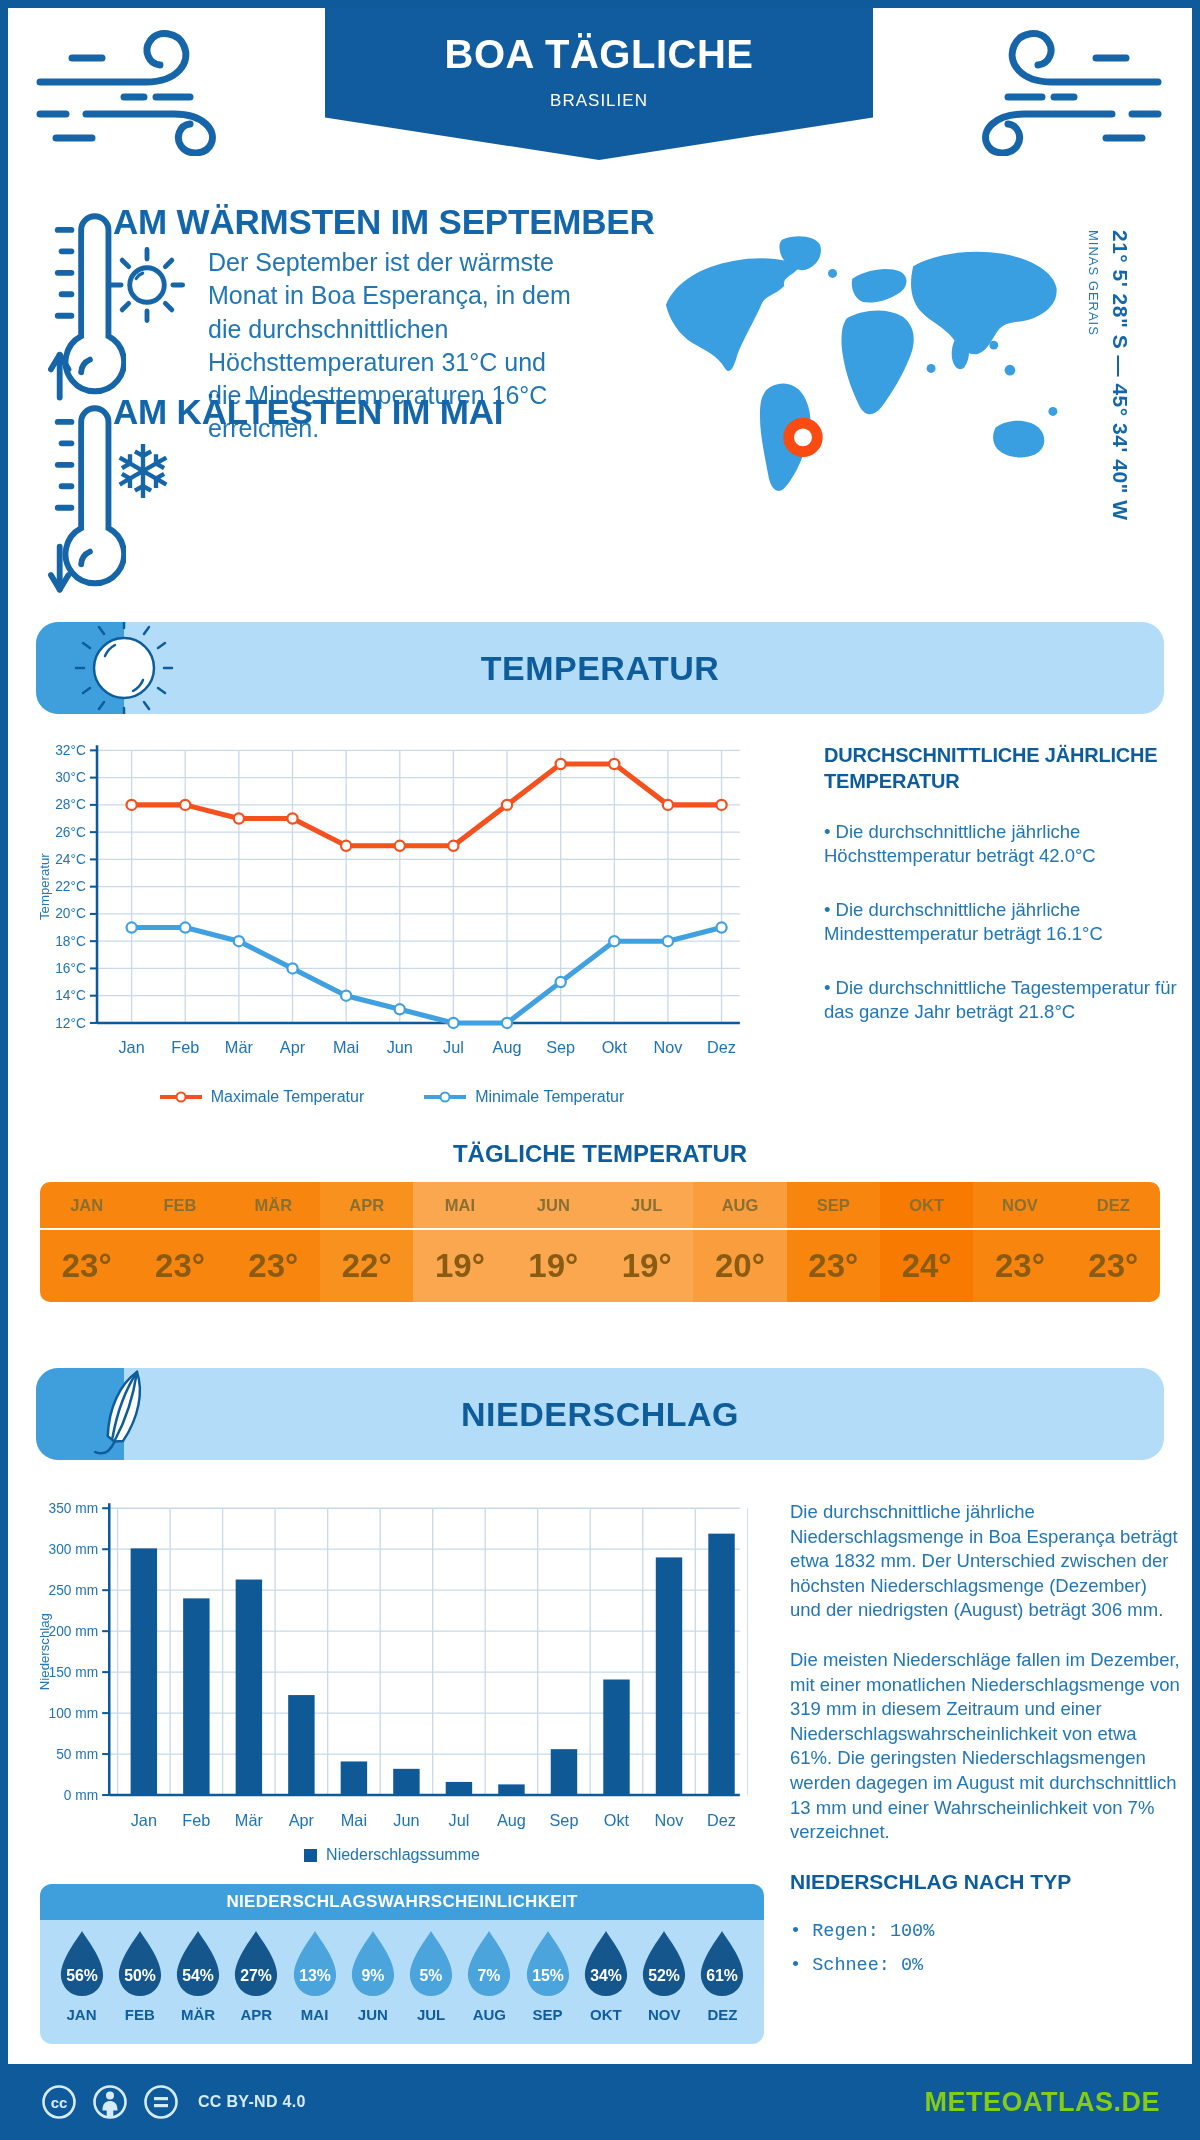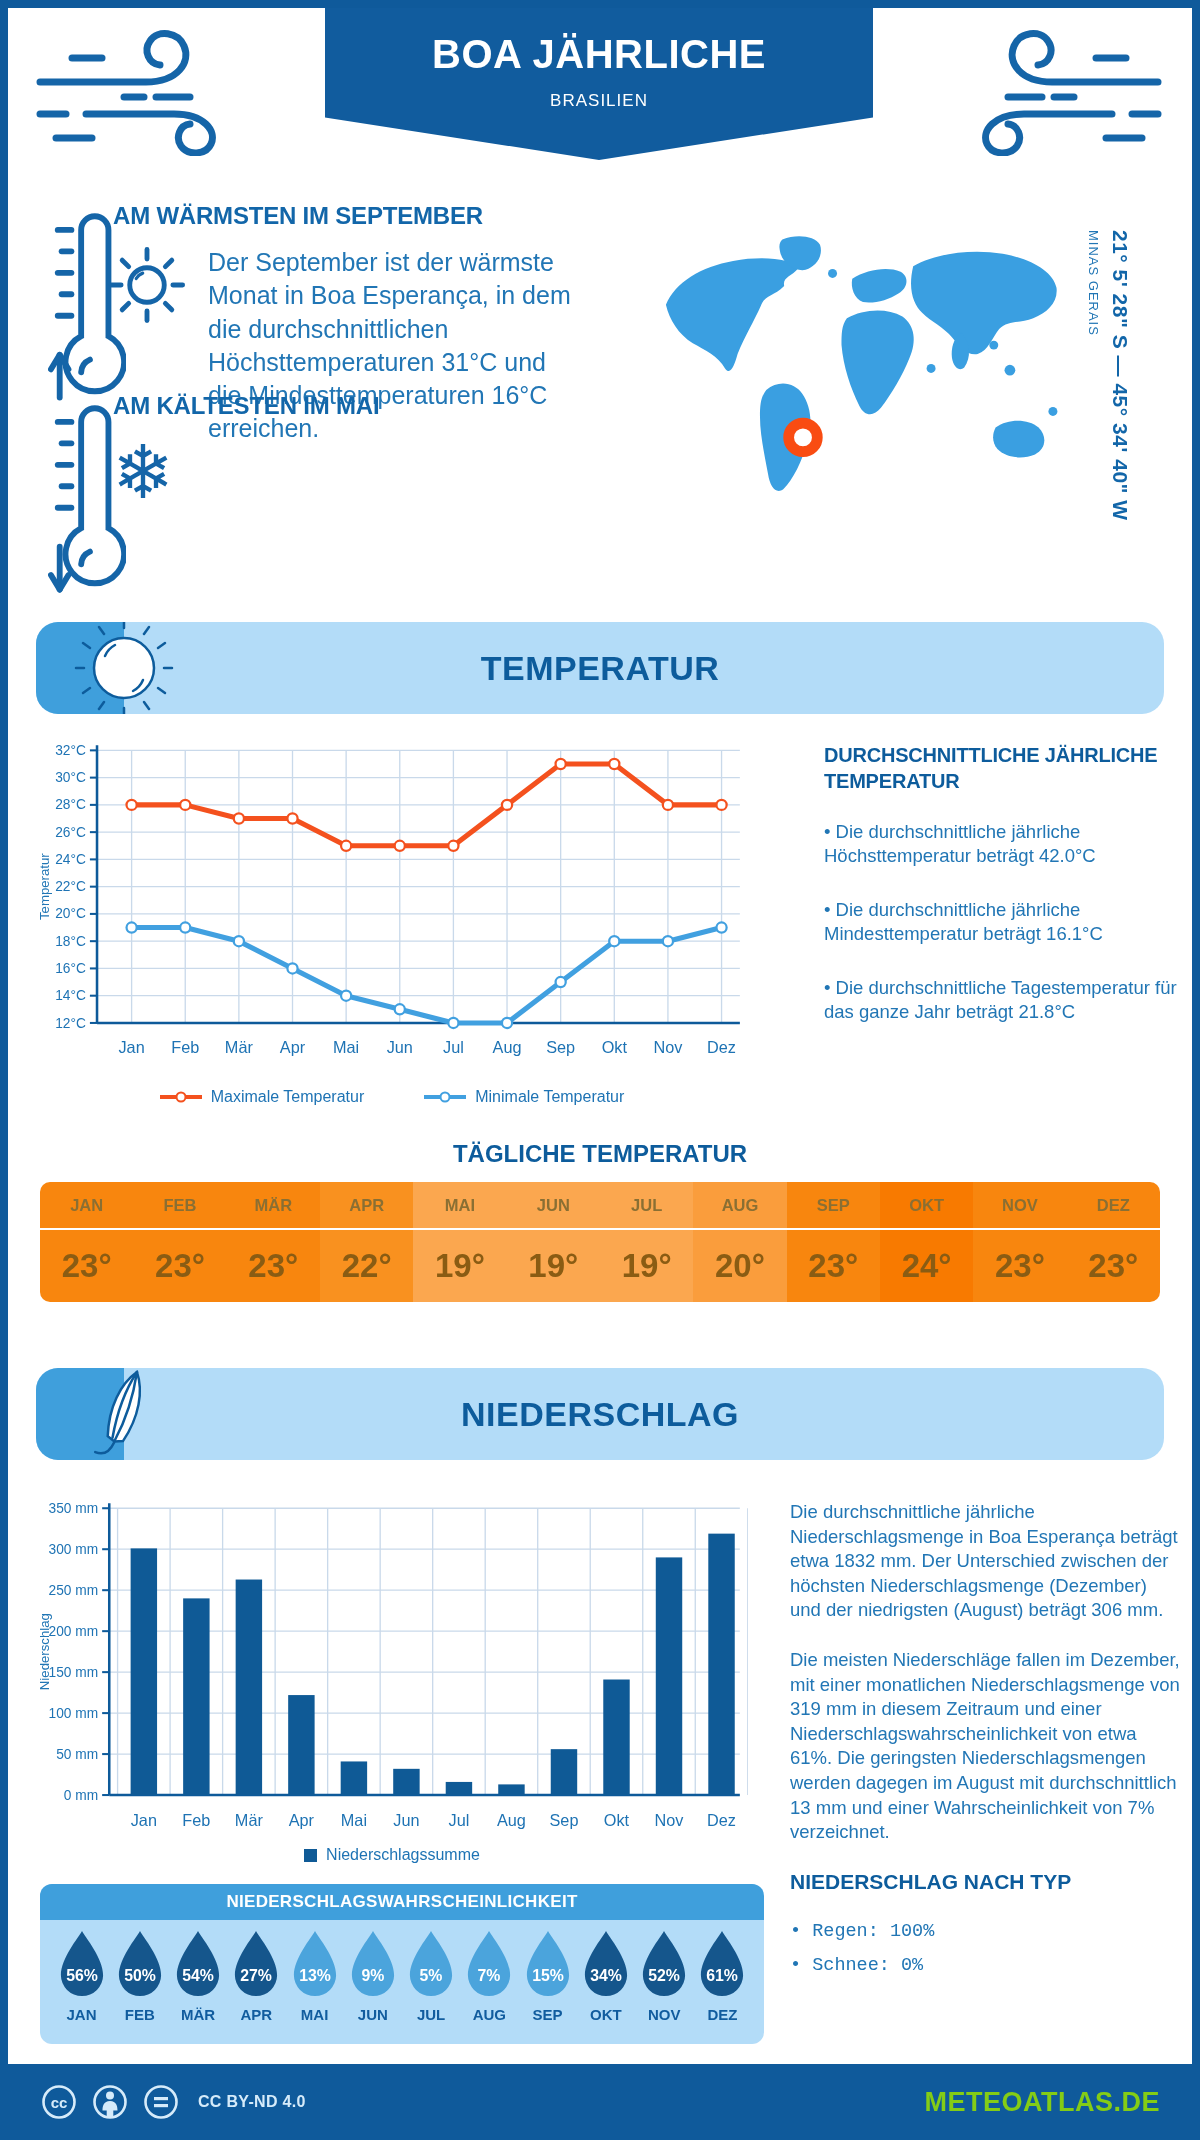--- a/index.html
+++ b/index.html
@@ -18,21 +18,21 @@
   .wind-left{left:28px;}
   .wind-right{left:952px;transform:scaleX(-1);}
   .ribbon{position:absolute;left:325px;top:8px;width:548px;height:152px;background:var(--c-ribbon);
     clip-path:polygon(0 0,100% 0,100% 72%,50% 100%,0 72%);color:#fff;text-align:center;}
   .ribbon-title{margin-top:24px;font-size:40px;font-weight:700;letter-spacing:.5px;}
   .ribbon-sub{margin-top:14px;font-size:17px;letter-spacing:1px;}
 
   
   .thermo{position:absolute;left:48px;width:78px;height:196px;}
   .thermo.warm{top:206px;} .thermo.cold{top:398px;}
-  .blk-title{position:absolute;left:113px;font-size:24px;font-weight:700;color:#1266a9;letter-spacing:-.2px;}
+  .blk-title{position:absolute;left:113px;font-size:35px;font-weight:700;color:#1266a9;letter-spacing:-.2px;}
   .warm-title{top:202px;} .cold-title{top:392px;}
   .sun-sm{position:absolute;left:106px;top:244px;width:82px;height:82px;}
   .flake{position:absolute;left:112px;top:436px;font-size:74px;line-height:1;color:#1565a8;}
   .blk-text{position:absolute;left:208px;width:378px;font-size:25px;line-height:1.33;color:var(--c-text);}
   .warm-text{top:246px;} .cold-text{top:440px;}
 
   
   .map{position:absolute;left:648px;top:200px;width:430px;height:335px;}
   .geo{position:absolute;left:1086px;top:230px;display:flex;gap:7px;z-index:2;}
   .geo-region{writing-mode:vertical-rl;font-size:13px;letter-spacing:1px;color:#2176b5;}
@@ -121,21 +121,21 @@
         <path d="M44 34 h30"></path>
         <path d="M12 90 h26"></path>
         <path d="M28 114 h36"></path>
         <path d="M96 73 h20"></path>
           <path d="M128 73 h34"></path>
       </g>
     </svg>
   </div>
 
   <div class="ribbon">
-    <div class="ribbon-title">BOA JÄHRLICHE</div>
+    <div class="ribbon-title">BOA TÄGLICHE</div>
     <div class="ribbon-sub">BRASILIEN</div>
   </div>
 
   <div class="thermo warm">
     <svg viewBox="0 0 80 200" width="78" height="196">
       <g fill="none" stroke="#1565a8" stroke-width="6" stroke-linecap="round">
         <path fill="#fff" d="M34 24 a14 14 0 0 1 28 0 V133 a30 30 0 1 1 -28 0 Z"></path>
         <path d="M34 170 a15 15 0 0 1 9 -13"></path>
         <path d="M10 24 h14"></path>
           <path d="M14 46 h10"></path>

